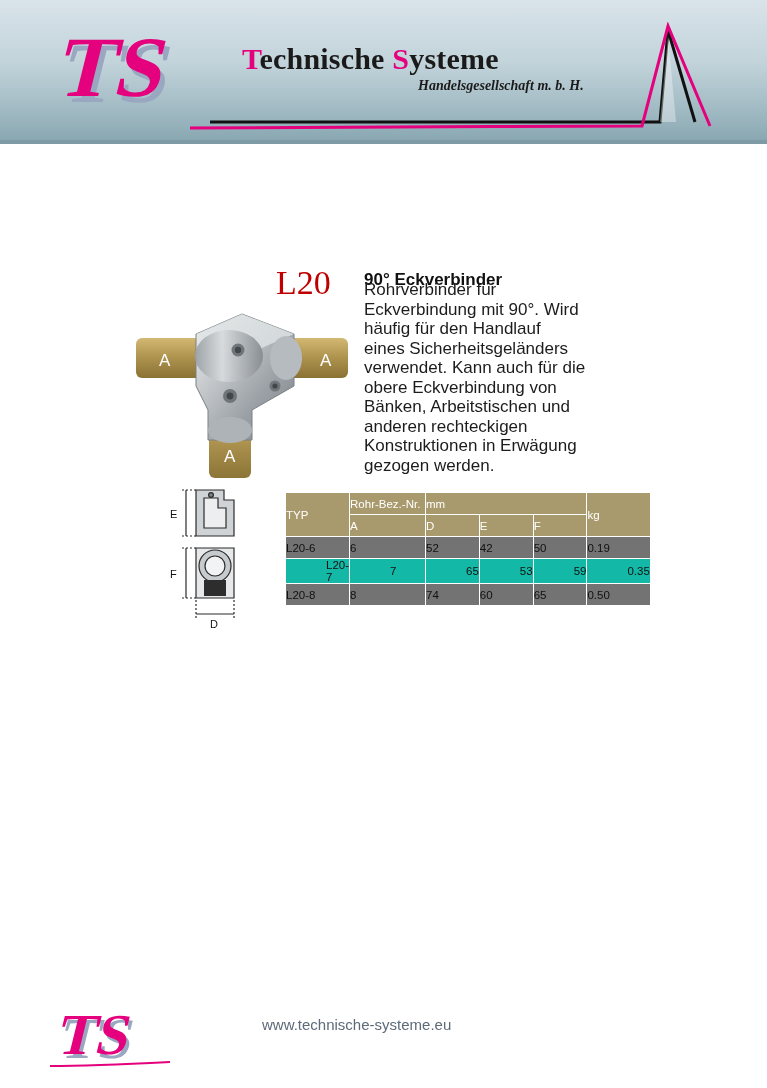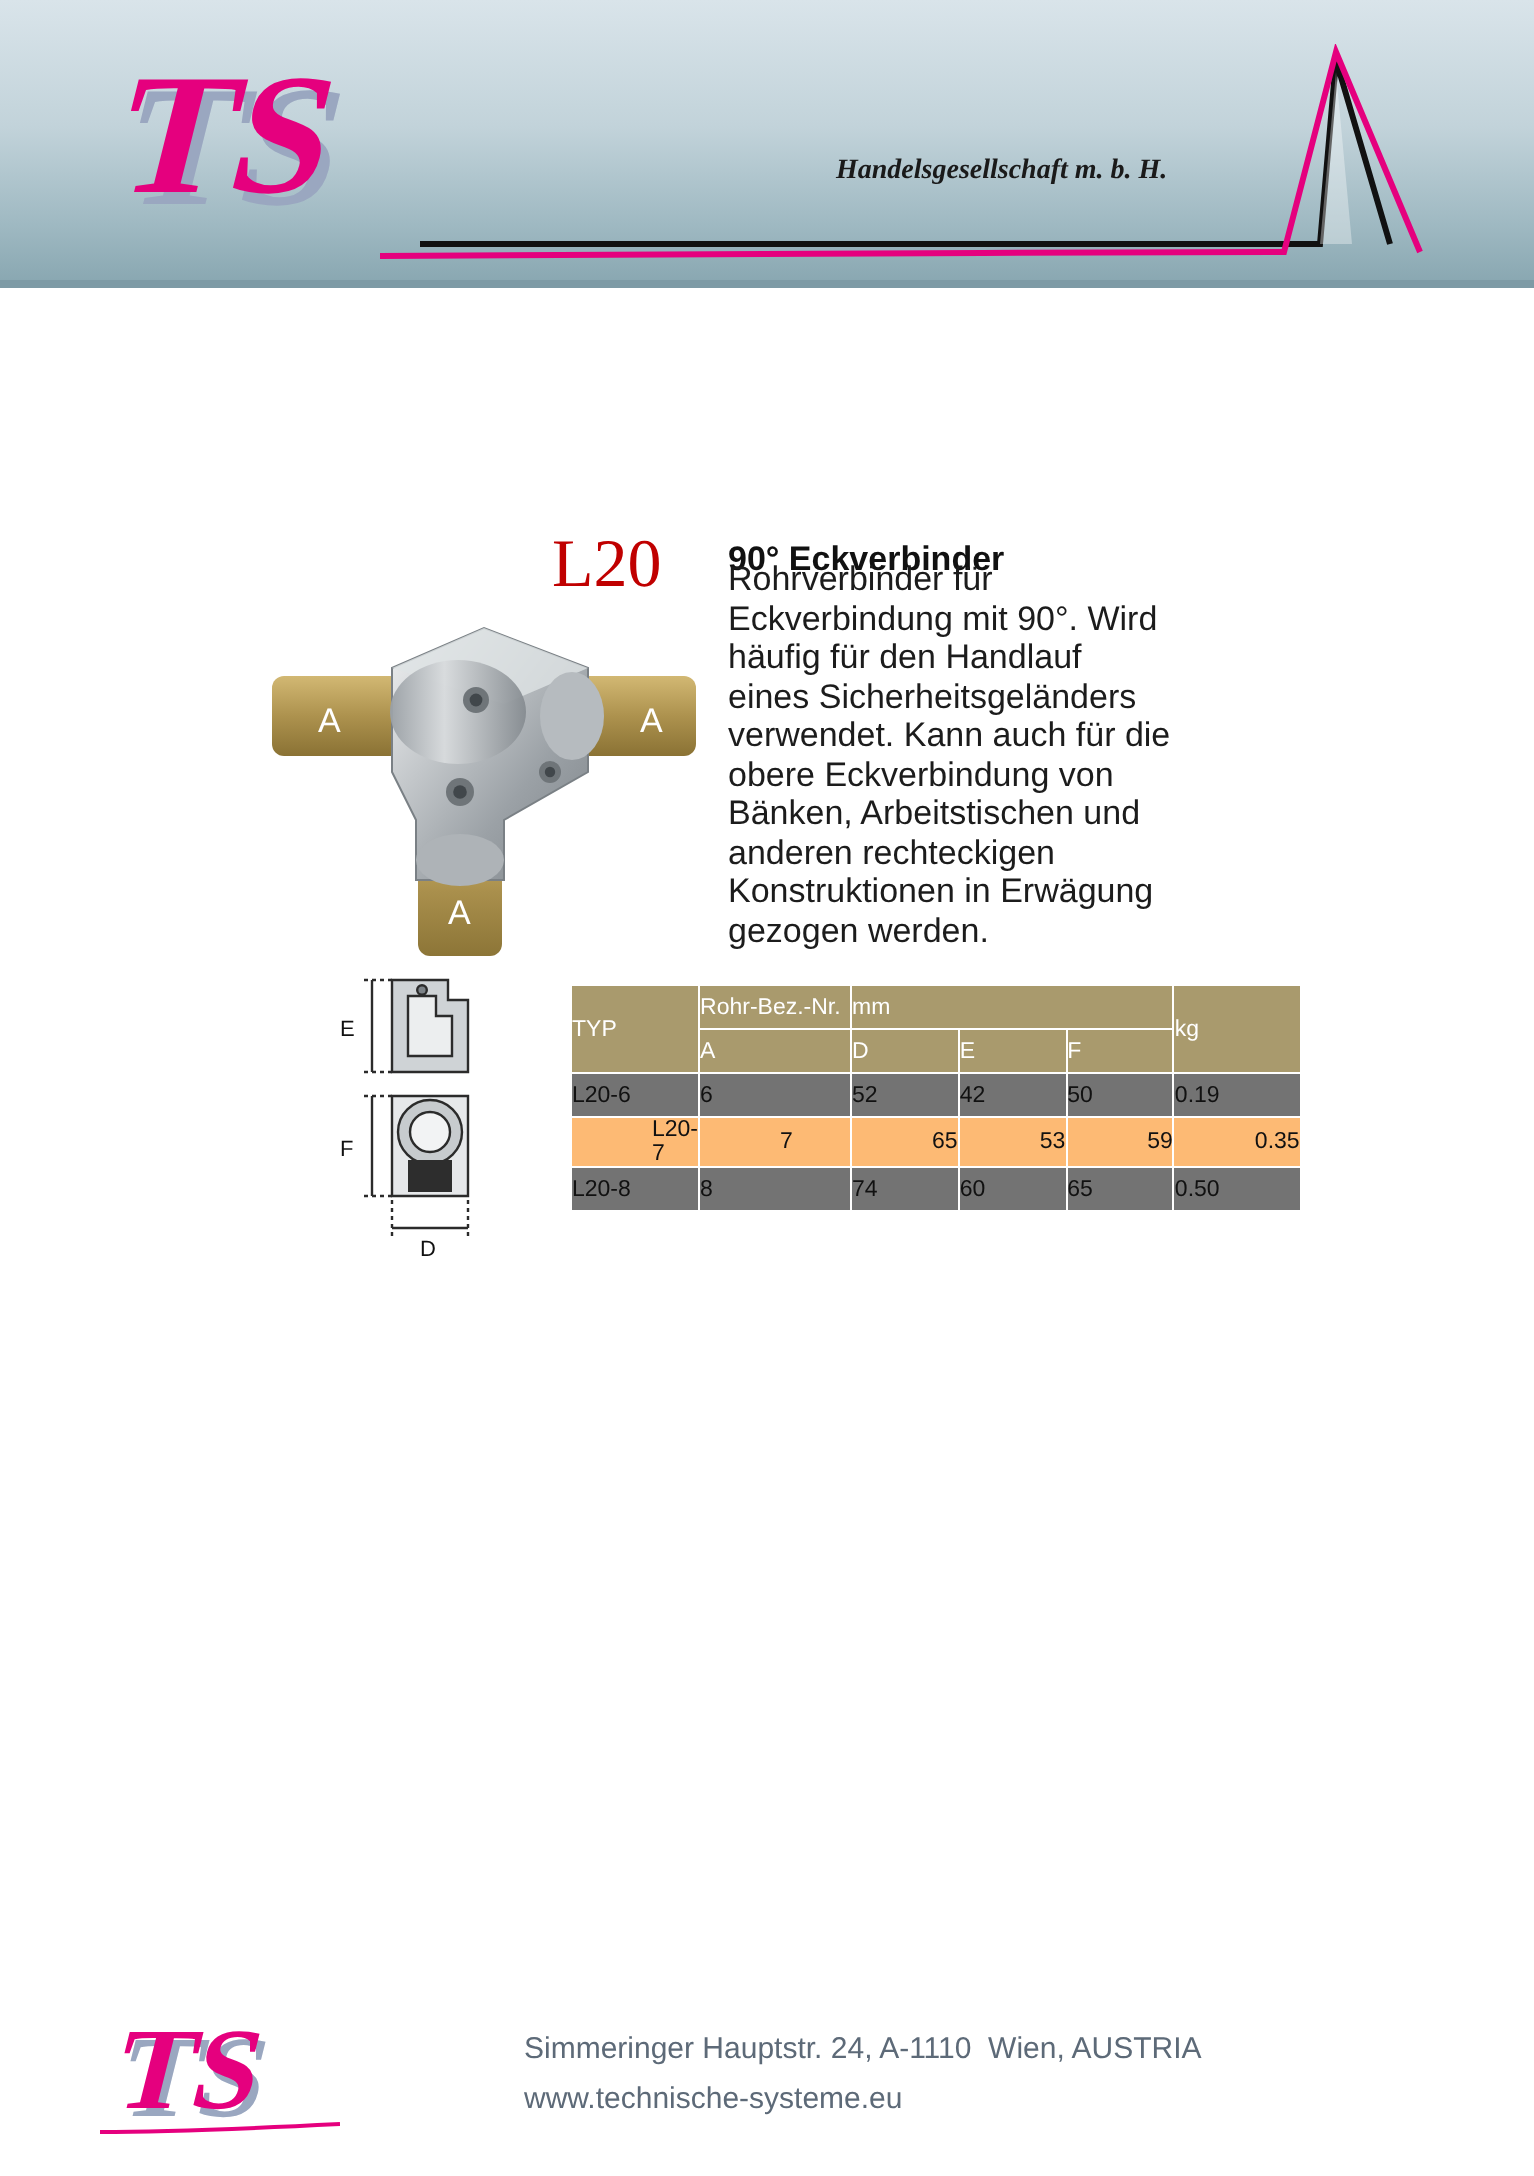--- a/index.html
+++ b/index.html
@@ -113,21 +113,21 @@
     font-weight: normal;
     padding: 0;
     height: 22px;
   }
   .spec-table thead td, .spec-table thead th {
     background: #a99a6d;
     color: #ffffff;
     font-size: 11.5px;
   }
   .spec-table tbody tr.odd td { background: #737373; }
-  .spec-table tbody tr.even td { background: #fdba74; padding-left: 40px; }
+  .spec-table tbody tr.even td { background: #14b8a6; padding-left: 40px; }
   .col-typ { width: 60px; }
   .col-rohr { width: 76px; }
   .col-d { width: 40px; }
   .col-e { width: 36px; }
   .col-f { width: 40px; }
   .col-kg { width: 52px; }
 
   
   .footer-logo {
     position: absolute;
@@ -156,20 +156,21 @@
 
   <div class="logo-ts">
     <svg viewBox="0 0 180 110" width="180" height="110">
       <g transform="skewX(-14)">
         <text x="32" y="86" font-family="Liberation Serif, serif" font-size="86" font-weight="bold" fill="#9aa7c0">TS</text>
         <text x="26" y="80" font-family="Liberation Serif, serif" font-size="86" font-weight="bold" fill="#e5007e">TS</text>
       </g>
     </svg>
   </div>
 
+  <div class="brand-title"><span class="cap">T</span><span>echnische </span><span class="cap">S</span><span>ysteme</span></div>
 
   <div class="brand-sub">Handelsgesellschaft m. b. H.</div>
 </div>
 <div class="header-sep"></div>
 
 <div class="code"><span class="big">L</span><span class="small">20</span></div>
 
 <div class="prod-title">90° Eckverbinder</div>
 <div class="prod-desc">Rohrverbinder für Eckverbindung mit 90°. Wird häufig für den Handlauf eines Sicherheitsgeländers verwendet. Kann auch für die obere Eckverbindung von Bänken, Arbeitstischen und anderen rechteckigen Konstruktionen in Erwägung gezogen werden.</div>
 
@@ -302,15 +303,14 @@
   <svg viewBox="0 0 120 75" width="120" height="75">
     <g transform="skewX(-14)">
       <text x="22" y="58" font-family="Liberation Serif, serif" font-size="58" font-weight="bold" fill="#9aa7c0">TS</text>
       <text x="18" y="54" font-family="Liberation Serif, serif" font-size="58" font-weight="bold" fill="#e5007e">TS</text>
     </g>
     <path d="M0 66 C40 66 80 64 120 62" fill="none" stroke="#e5007e" stroke-width="2"></path>
   </svg>
 </div>
 
 <div class="footer-text">
-  <div>Simmeringer Hauptstr. 24, A-1110  Wien, AUSTRIA</div>
   <div>www.technische-systeme.eu</div>
 </div>
 
 </body></html>

